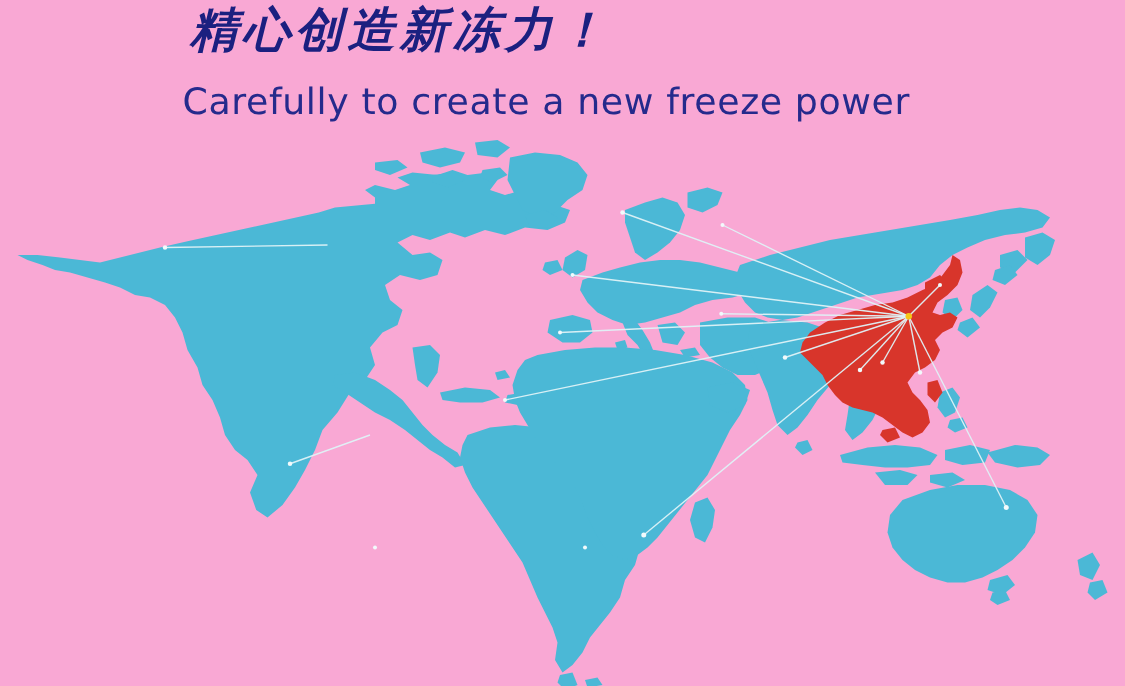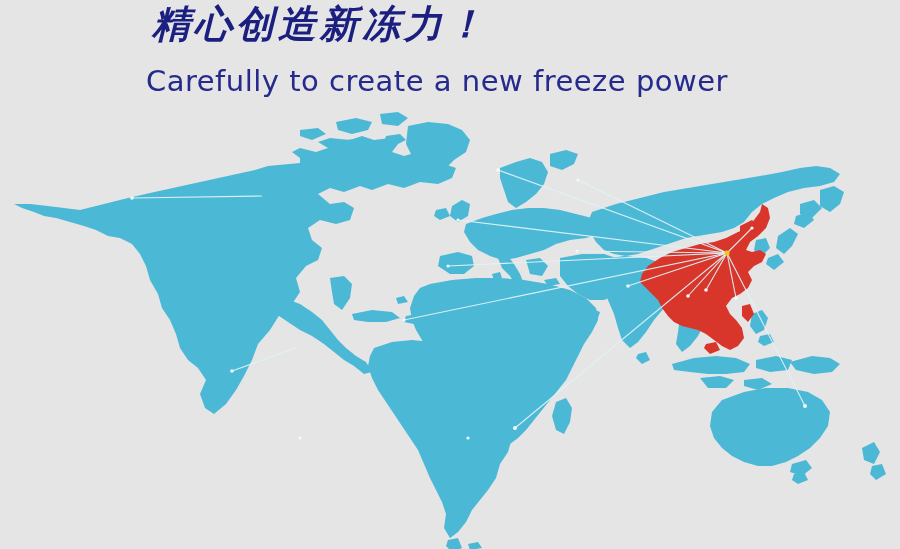--- a/index.html
+++ b/index.html
@@ -7,21 +7,21 @@
   html,body{
     width:900px; height:549px;
     background:#ffffff;
     overflow:hidden;
     font-family:"DejaVu Sans", sans-serif;
   }
   #stage{
     position:relative;
     width:900px;
     height:549px;
-    background:#e5e5e5;
+    background:#f9a8d4;
   }
 
   
   .title-cn{
     position:absolute;
     left:0; top:2px;
     width:900px;
     text-align:center;
     font-family:"DejaVu Sans", sans-serif;
     font-size:38px;

